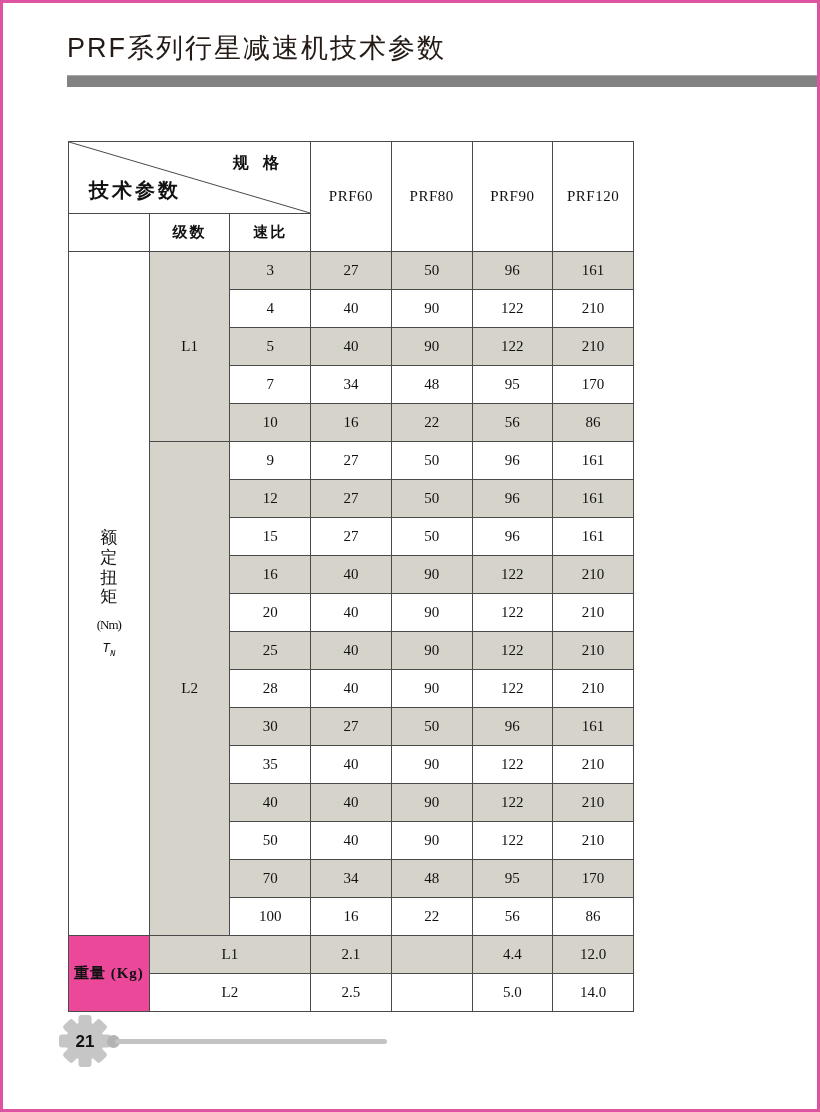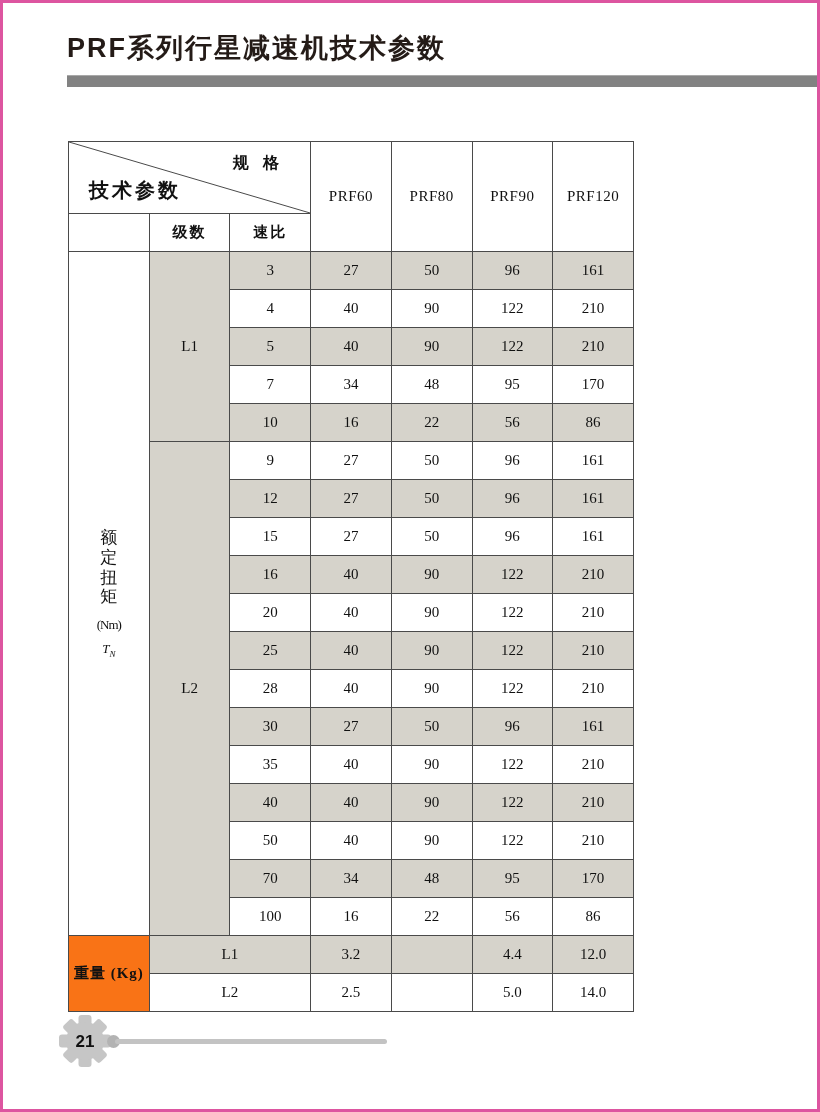--- a/index.html
+++ b/index.html
@@ -4,21 +4,21 @@
 <style>
   * { margin:0; padding:0; box-sizing:border-box; }
   html,body { background:#fff; }
   .page {
     position:relative; width:820px; height:1112px;
     border:3px solid #dd55a0; background:#ffffff; overflow:hidden;
     font-family:"Liberation Sans","DejaVu Sans",sans-serif; color:#1c1713;
   }
   .page-title {
     position:absolute; left:64px; top:27px;
-    font-size:27px; font-weight:bold; letter-spacing:2px; color:#241b17;
+    font-size:27px; font-weight:normal; letter-spacing:2px; color:#241b17;
   }
   .title-bar {
     position:absolute; left:64px; top:72px; right:0; height:12px;
     background:#828282; border-top:1px solid #a8a8a8;
   }
   table.spec {
     position:absolute; left:65px; top:138px; width:566px;
     border-collapse:collapse; table-layout:fixed;
   }
   table.spec td { border:1px solid #4a4a4a; text-align:center; vertical-align:middle;
@@ -35,24 +35,24 @@
   .corner-bl { position:absolute; bottom:9px; left:20px; font-size:20px; font-weight:600;
     letter-spacing:3px; font-family:"Liberation Sans",sans-serif; }
   td.prf-head { font-family:"Liberation Sans","DejaVu Sans",sans-serif; font-size:15px;
     letter-spacing:.5px; }
   td.subhead { font-family:"Liberation Sans",sans-serif; font-size:16px; font-weight:600;
     letter-spacing:2px; }
   td.torque-label { background:#fff; }
   .vblock { display:flex; flex-direction:column; align-items:center; line-height:1.15; }
   .vchar { display:block; font-size:17px; }
   .vunit { display:block; font-size:13px; margin-top:11px; letter-spacing:-1px; }
-  .vsym  { display:block; font-size:13px; margin-top:9px; font-style:italic; }
+  .vsym  { display:block; font-size:13px; margin-top:9px; font-style:italic;font-family:Liberation Mono, monospace; }
   .vsym sub { font-size:9px; font-style:italic; }
   td.weight-label { font-size:15px; font-weight:600; letter-spacing:1px;
-    font-family:"Liberation Sans",sans-serif; background:#f97316; }
+    font-family:"Liberation Sans",sans-serif; background:#ec4899; }
   .footer { position:absolute; left:54px; top:1010px; width:712px; height:56px; }
   .gear { position:absolute; left:0; top:0; }
   .gear text { font-family:"Liberation Sans",sans-serif; font-weight:bold; }
   .footer-dot { position:absolute; left:50px; top:22px; width:13px; height:13px;
     border-radius:50%; background:#b3b3b3; }
   .footer-line { position:absolute; left:58px; top:26px; width:272px; height:5px;
     border-radius:3px; background:#c3c3c3; }
 </style>
 </head>
 <body>
@@ -218,21 +218,21 @@
         <tr class="body-row">
           <td>100</td>
           <td>16</td>
           <td>22</td>
           <td>56</td>
           <td>86</td>
         </tr>
         <tr class="body-row">
           <td class="weight-label" rowspan="2">重量 (Kg)</td>
           <td class="shade" colspan="2">L1</td>
-          <td class="shade">3.2</td>
+          <td class="shade">2.1</td>
           <td class="shade"></td>
           <td class="shade">4.4</td>
           <td class="shade">12.0</td>
         </tr>
         <tr class="body-row">
           <td colspan="2">L2</td>
           <td>2.5</td>
           <td></td>
           <td>5.0</td>
           <td>14.0</td>

